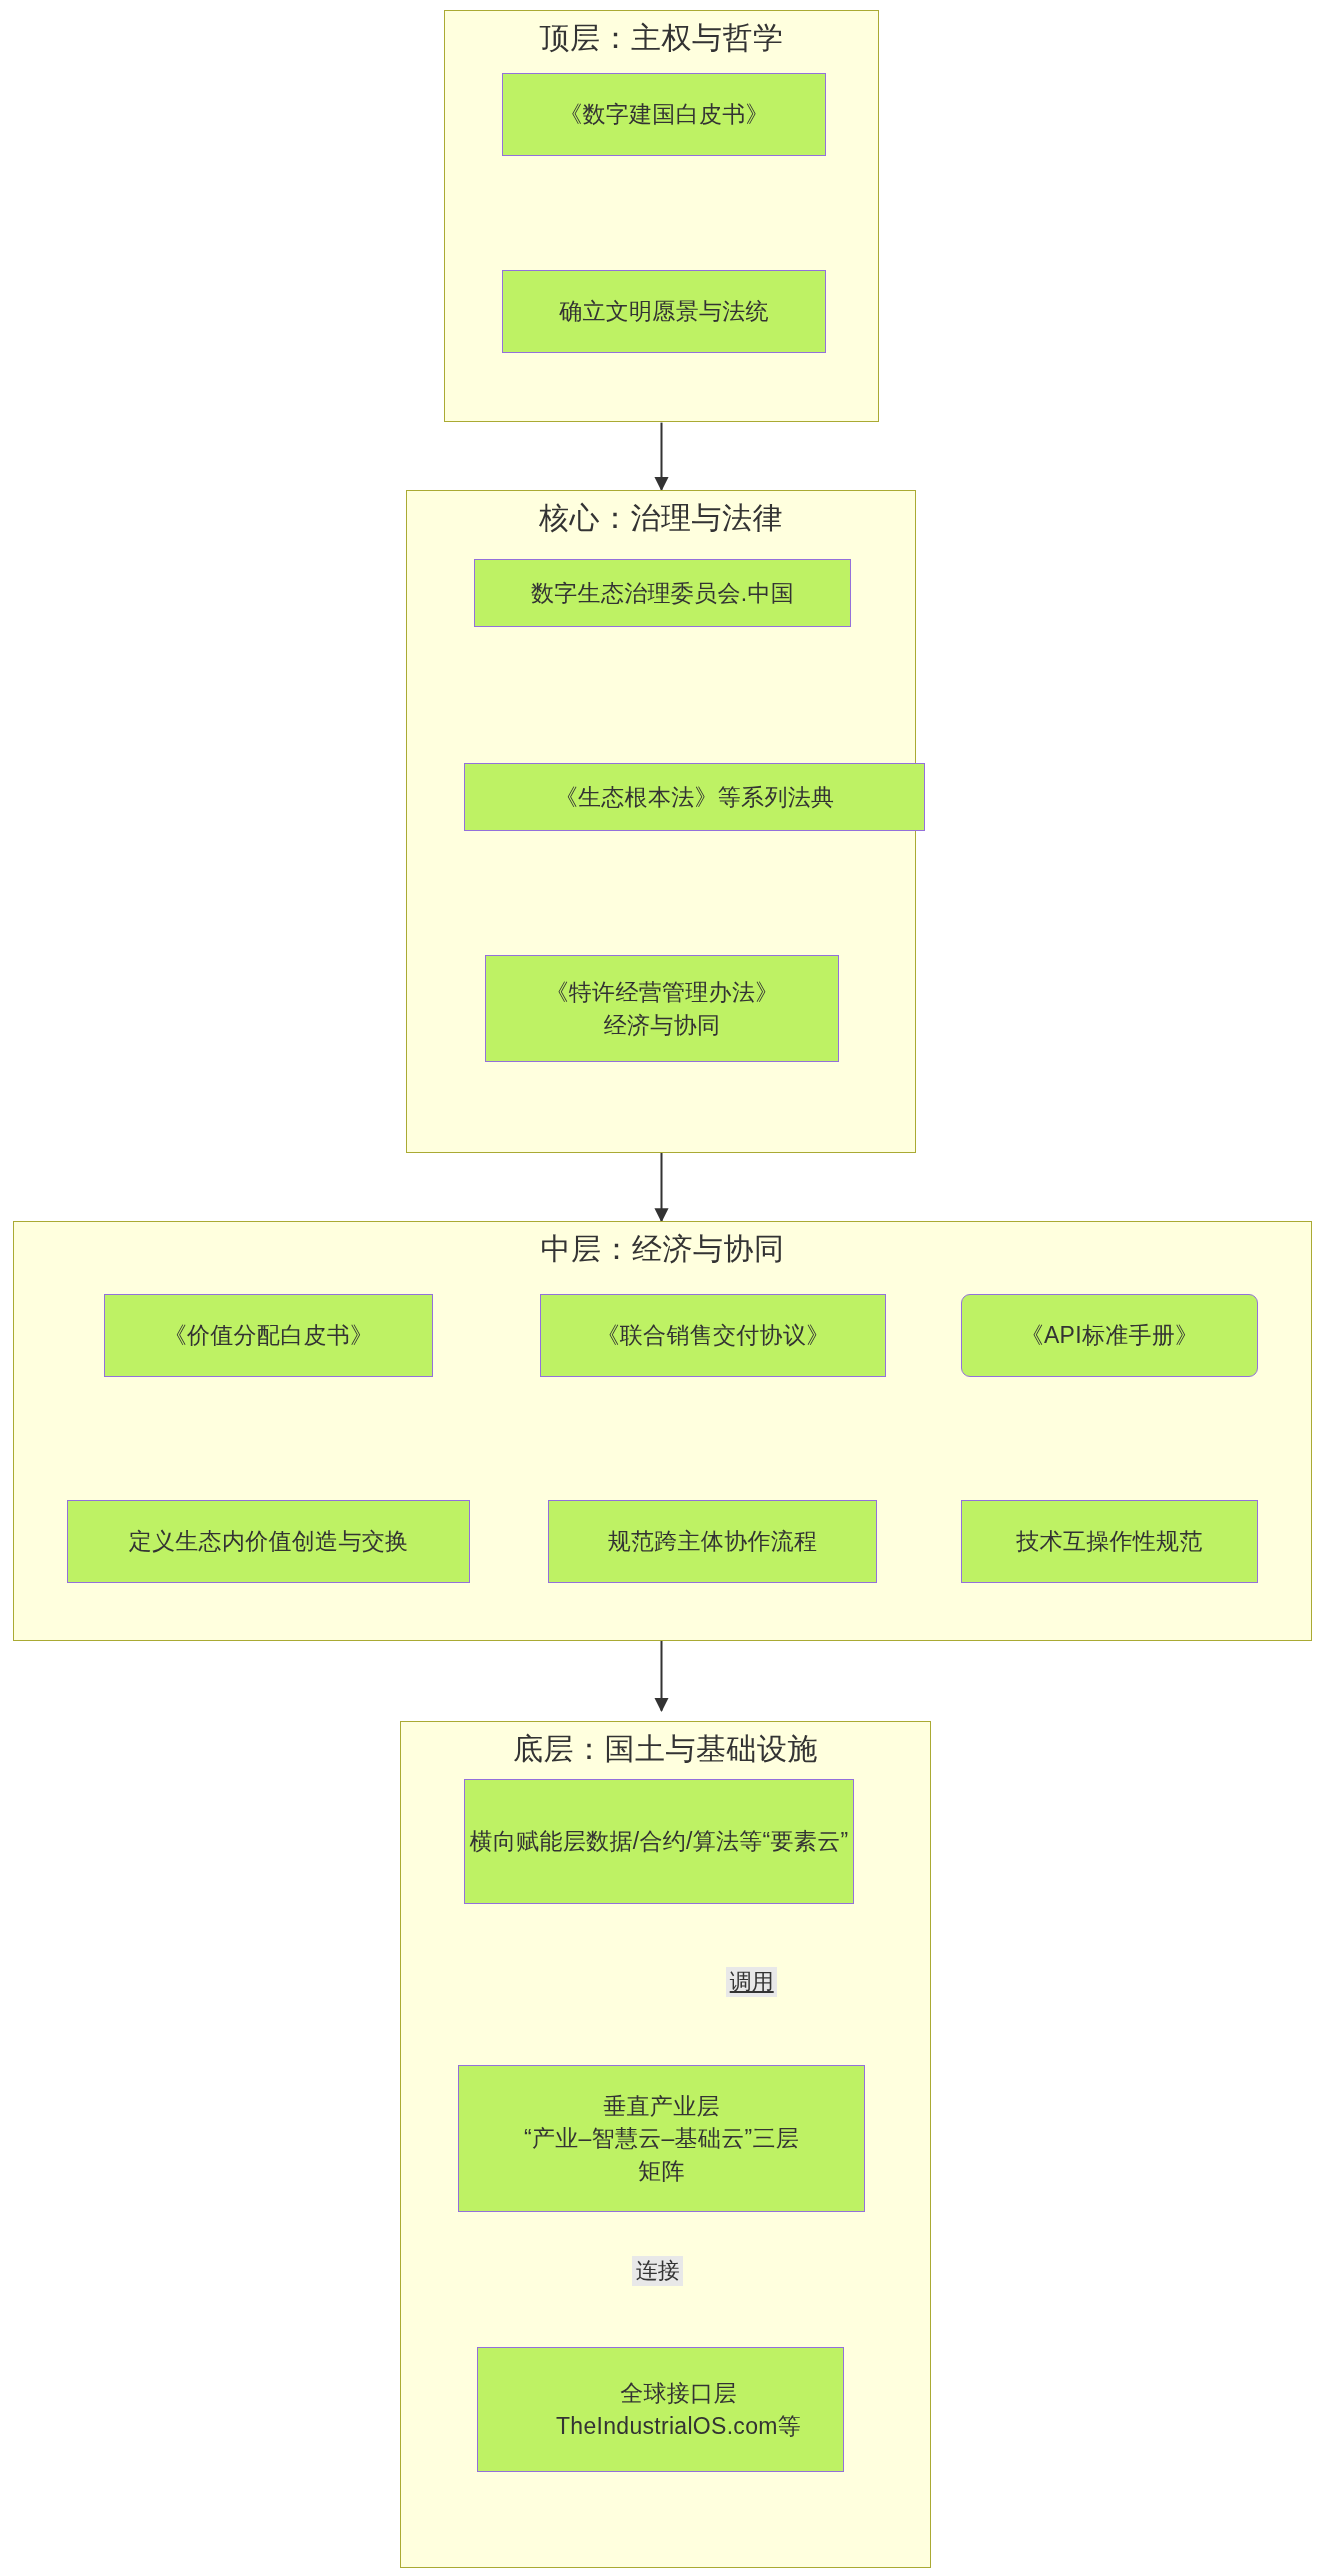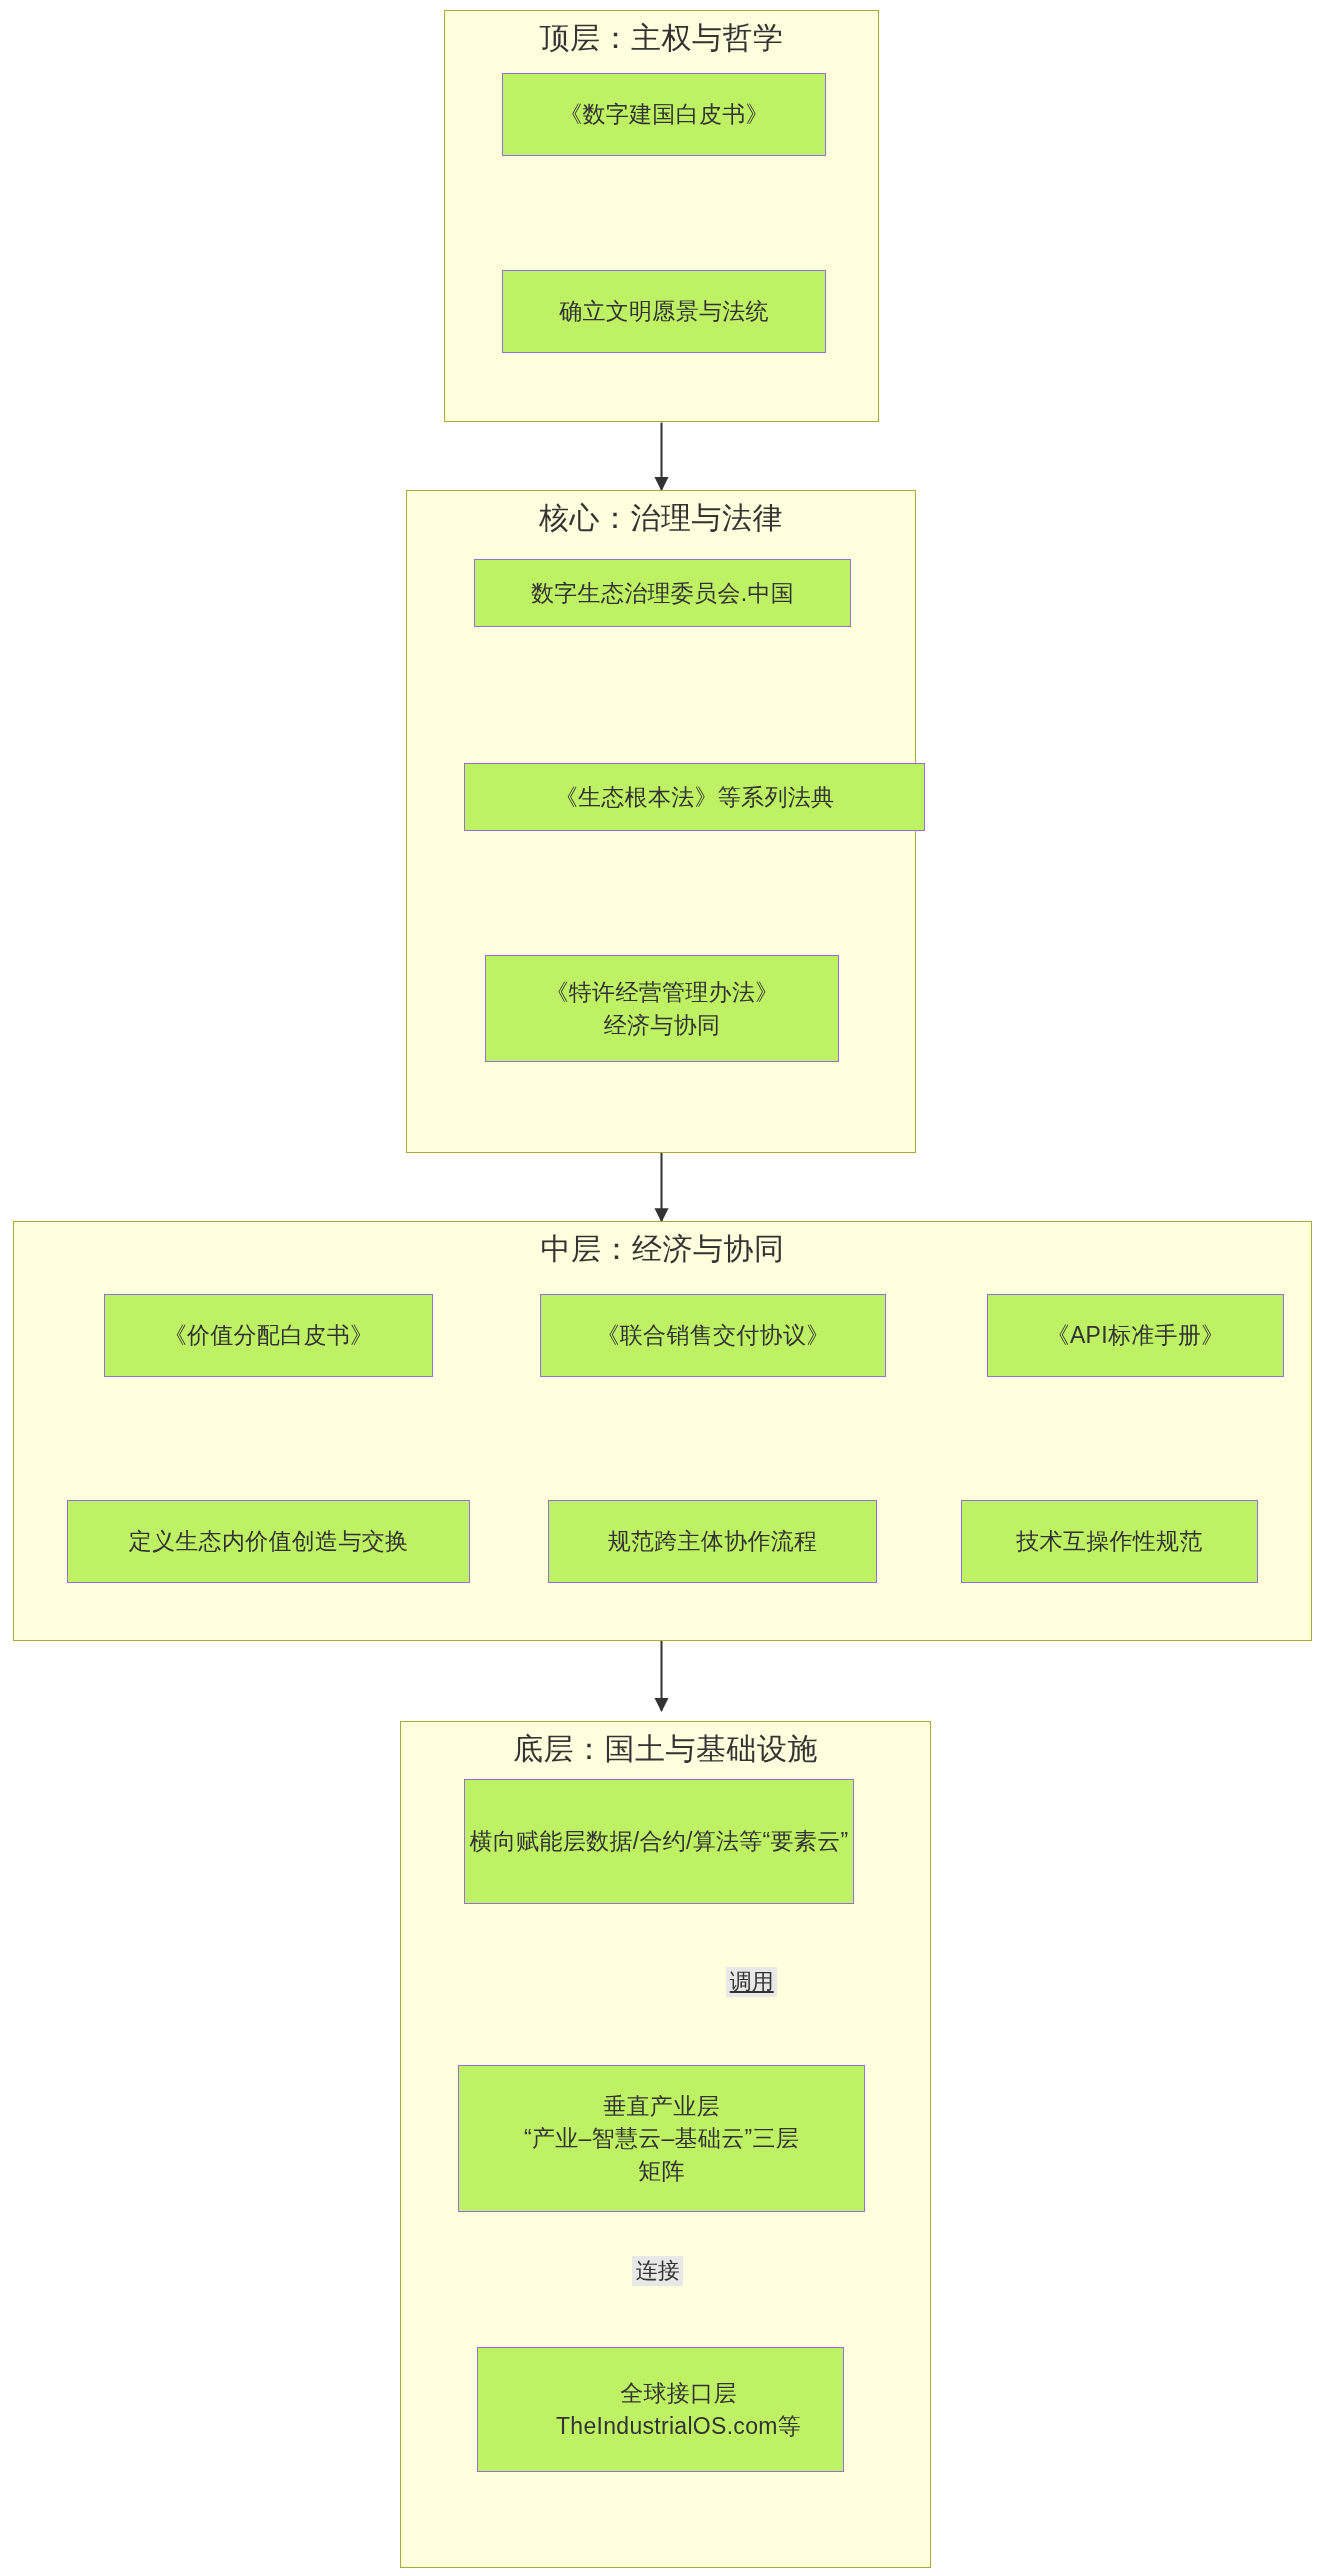--- a/index.html
+++ b/index.html
@@ -150,21 +150,21 @@
     <span>《联合销售交付协议》</span>
   </div>
 
   <div class="node" style="left:67px; top:1500px; width:403px; height:83px;">
     <span>定义生态内价值创造与交换</span>
   </div>
   <div class="node" style="left:548px; top:1500px; width:329px; height:83px;">
     <span>规范跨主体协作流程</span>
   </div>
 
-  <div class="node" style="left:987px; top:1294px; width:297px; height:83px;">
+  <div class="node" style="left:961px; top:1294px; width:297px; height:83px;border-radius:9px;">
     <span>《API标准手册》</span>
   </div>
   <div class="node" style="left:961px; top:1500px; width:297px; height:83px;">
     <span>技术互操作性规范</span>
   </div>
 
   <div class="layer" style="left:400px; top:1721px; width:531px; height:847px;">
     <div class="layer-title">底层：国土与基础设施</div>
   </div>
   <div class="node" style="left:464px; top:1779px; width:390px; height:125px; flex-direction:row;">

